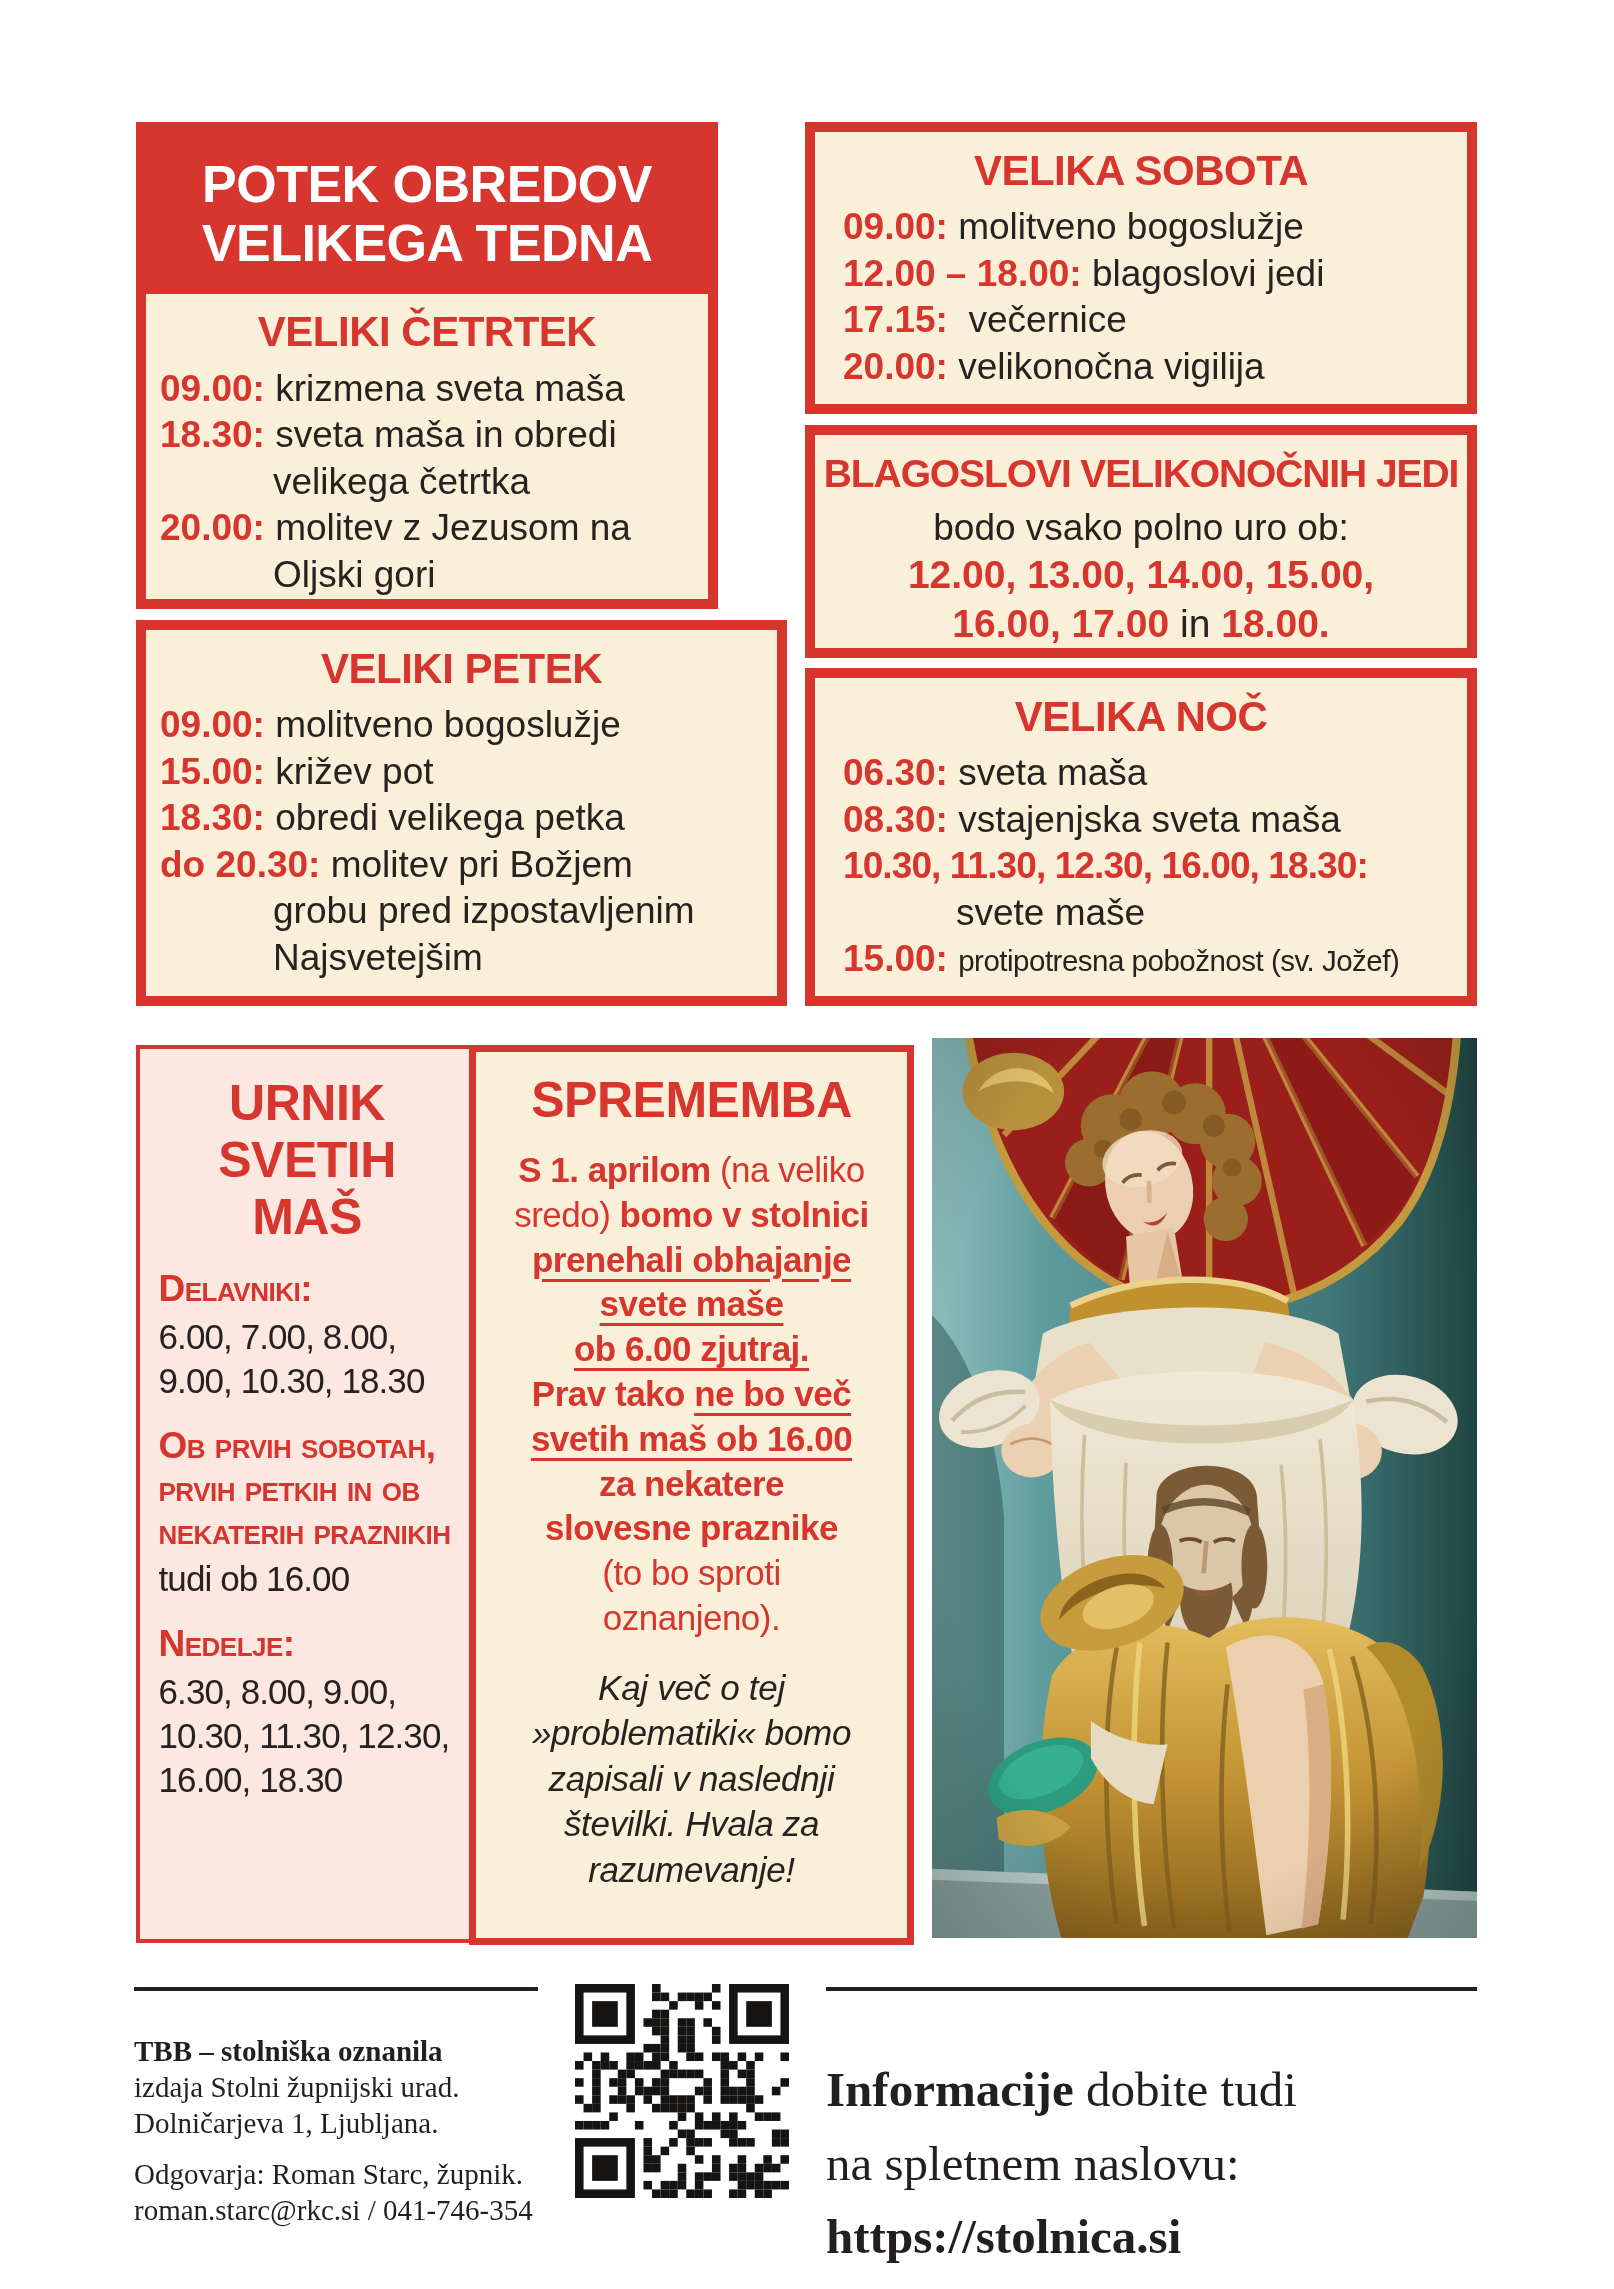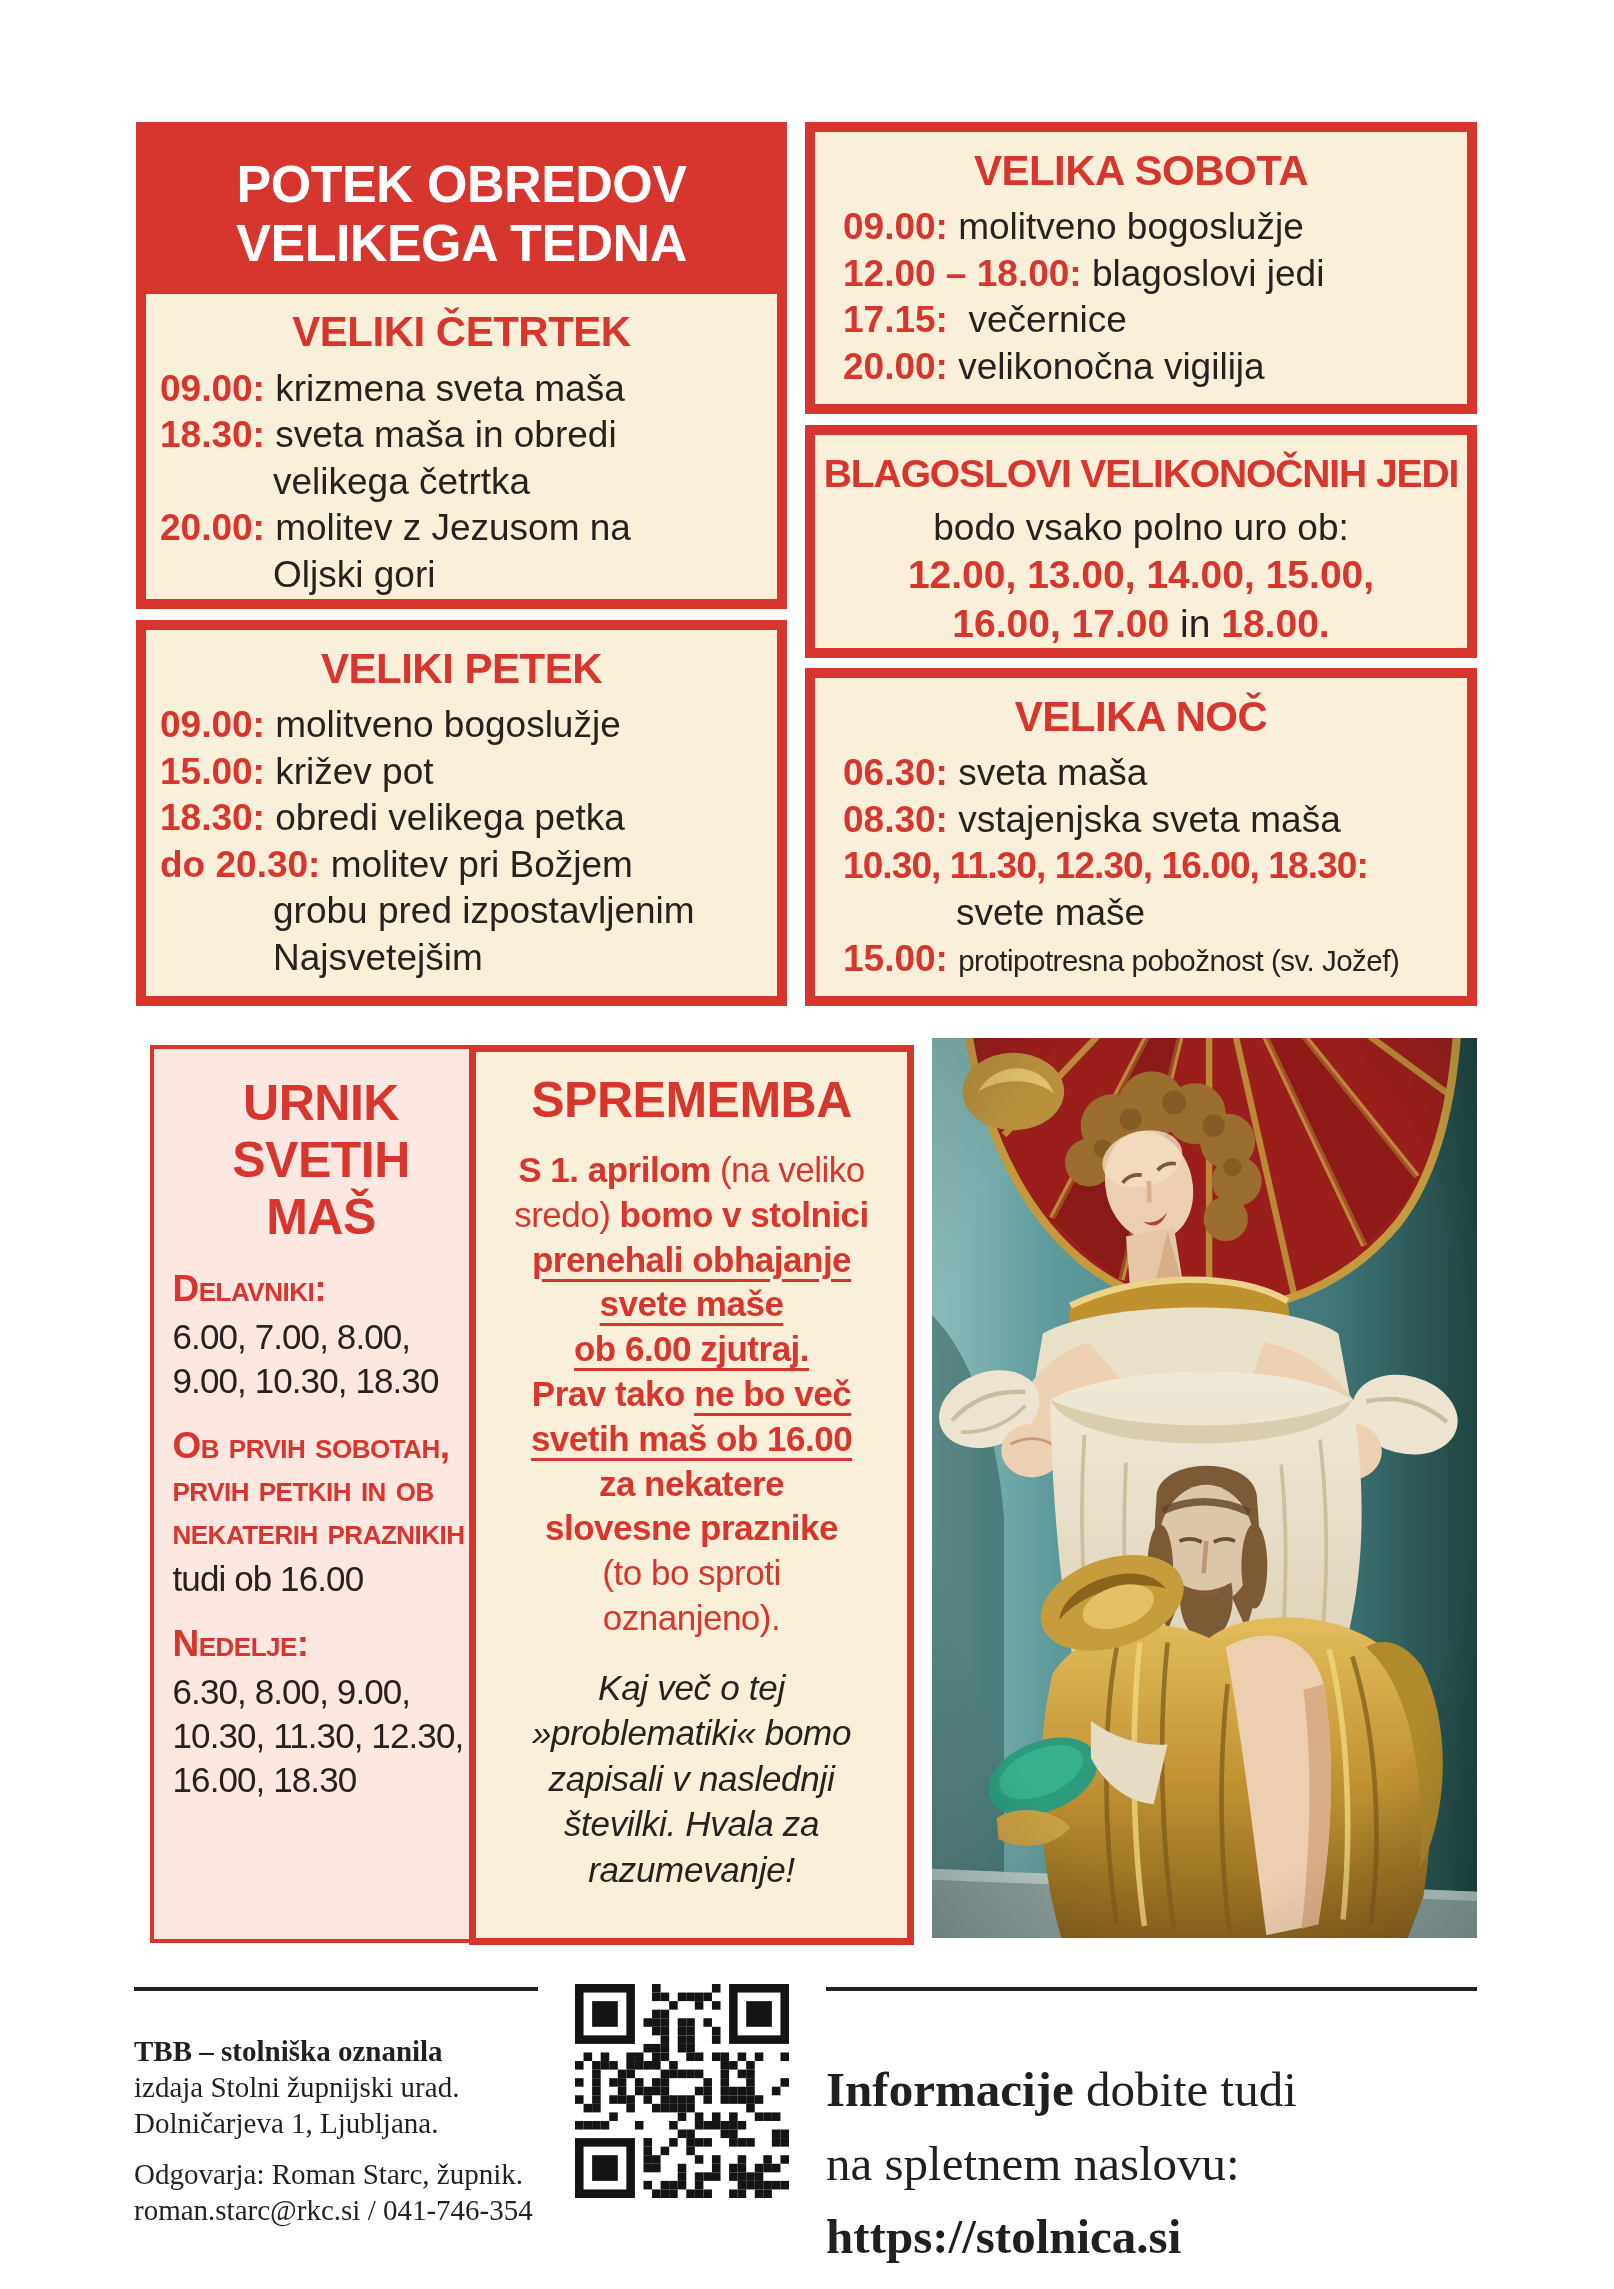--- a/index.html
+++ b/index.html
@@ -9,21 +9,21 @@
     --pink:#fce7e1;
     --ink:#272220;
   }
   *{margin:0;padding:0;box-sizing:border-box;}
   html,body{background:#ffffff;}
   body{font-family:"Liberation Sans",sans-serif;}
   #page{position:relative;width:1614px;height:2290px;background:#ffffff;overflow:hidden;}
 
   
   .box{position:absolute;background:var(--cream);border:10px solid var(--red);overflow:hidden;}
-  #box-potek{left:136px;top:122px;width:651px;height:487px;}
+  #box-potek{left:136px;top:122px;width:582px;height:487px;}
   #box-petek{left:136px;top:620px;width:651px;height:386px;}
   #box-sobota{left:805px;top:122px;width:672px;height:292px;}
   #box-blagoslovi{left:805px;top:425px;width:672px;height:233px;}
   #box-noc{left:805px;top:668px;width:672px;height:338px;}
 
   .potek-header{background:var(--red);color:#ffffff;text-align:center;
     font-weight:bold;font-size:52px;line-height:1.14;padding:23px 0 20px;letter-spacing:-0.5px;}
   .section-title{color:var(--red);font-weight:bold;font-size:42px;text-align:center;
     margin:14.8px 0 9.2px;letter-spacing:-0.5px;}
   .section-title.tight{font-size:39px;letter-spacing:-1.1px;white-space:nowrap;margin-top:16.6px;}
@@ -33,21 +33,21 @@
   .entry{padding-left:113px;text-indent:-113px;}
   .time{color:var(--red);font-weight:bold;}
   .time-long{letter-spacing:-0.9px;white-space:nowrap;}
   .desc-small{font-size:29.5px;letter-spacing:-0.5px;white-space:nowrap;}
 
   .bl-sub{text-align:center;font-size:37px;color:var(--ink);line-height:1.25;}
   .bl-times{text-align:center;font-size:39px;line-height:1.25;font-weight:bold;color:var(--red);}
   .bl-times .conj{color:var(--ink);font-weight:normal;}
 
   
-  #box-urnik{position:absolute;left:150px;top:1045px;width:342px;height:898px;
+  #box-urnik{position:absolute;left:136px;top:1045px;width:342px;height:898px;
     background:var(--pink);border:4.6px solid var(--red);padding:26px 18.5px 18.5px;overflow:hidden;}
   .urnik-title{color:var(--red);font-weight:bold;font-size:50px;line-height:1.14;text-align:center;letter-spacing:-0.5px;}
   .urnik-label{font-variant:small-caps;color:var(--red);font-weight:bold;font-size:37px;line-height:1.16;margin-top:22px;letter-spacing:-0.5px;}
   .urnik-times{color:var(--ink);font-size:35px;line-height:1.26;letter-spacing:-0.9px;margin-top:3.7px;}
 
   
   #box-sprememba{position:absolute;left:469px;top:1045px;width:445px;height:900px;
     background:var(--cream);border:7.4px solid var(--red);padding:20px 13px 5px;text-align:center;overflow:hidden;}
   .sp-title{color:var(--red);font-weight:bold;font-size:50px;line-height:1.12;letter-spacing:-0.5px;}
   .sp-body{color:var(--red);font-size:35px;line-height:1.28;letter-spacing:-0.5px;margin-top:20px;}

